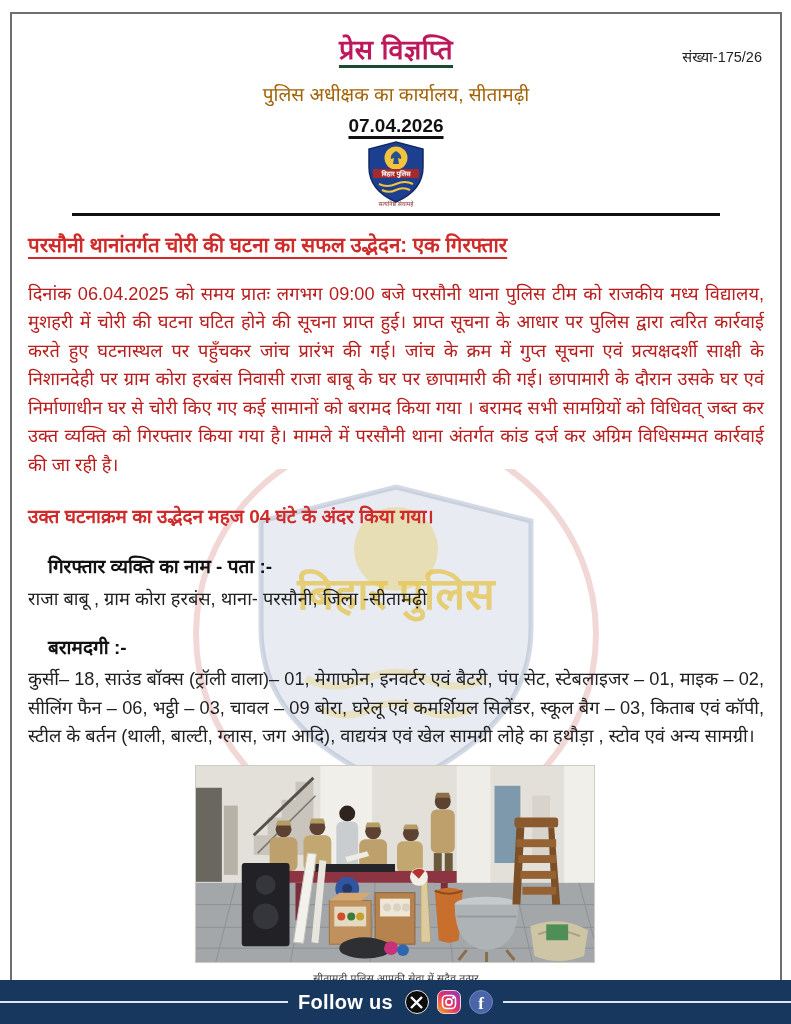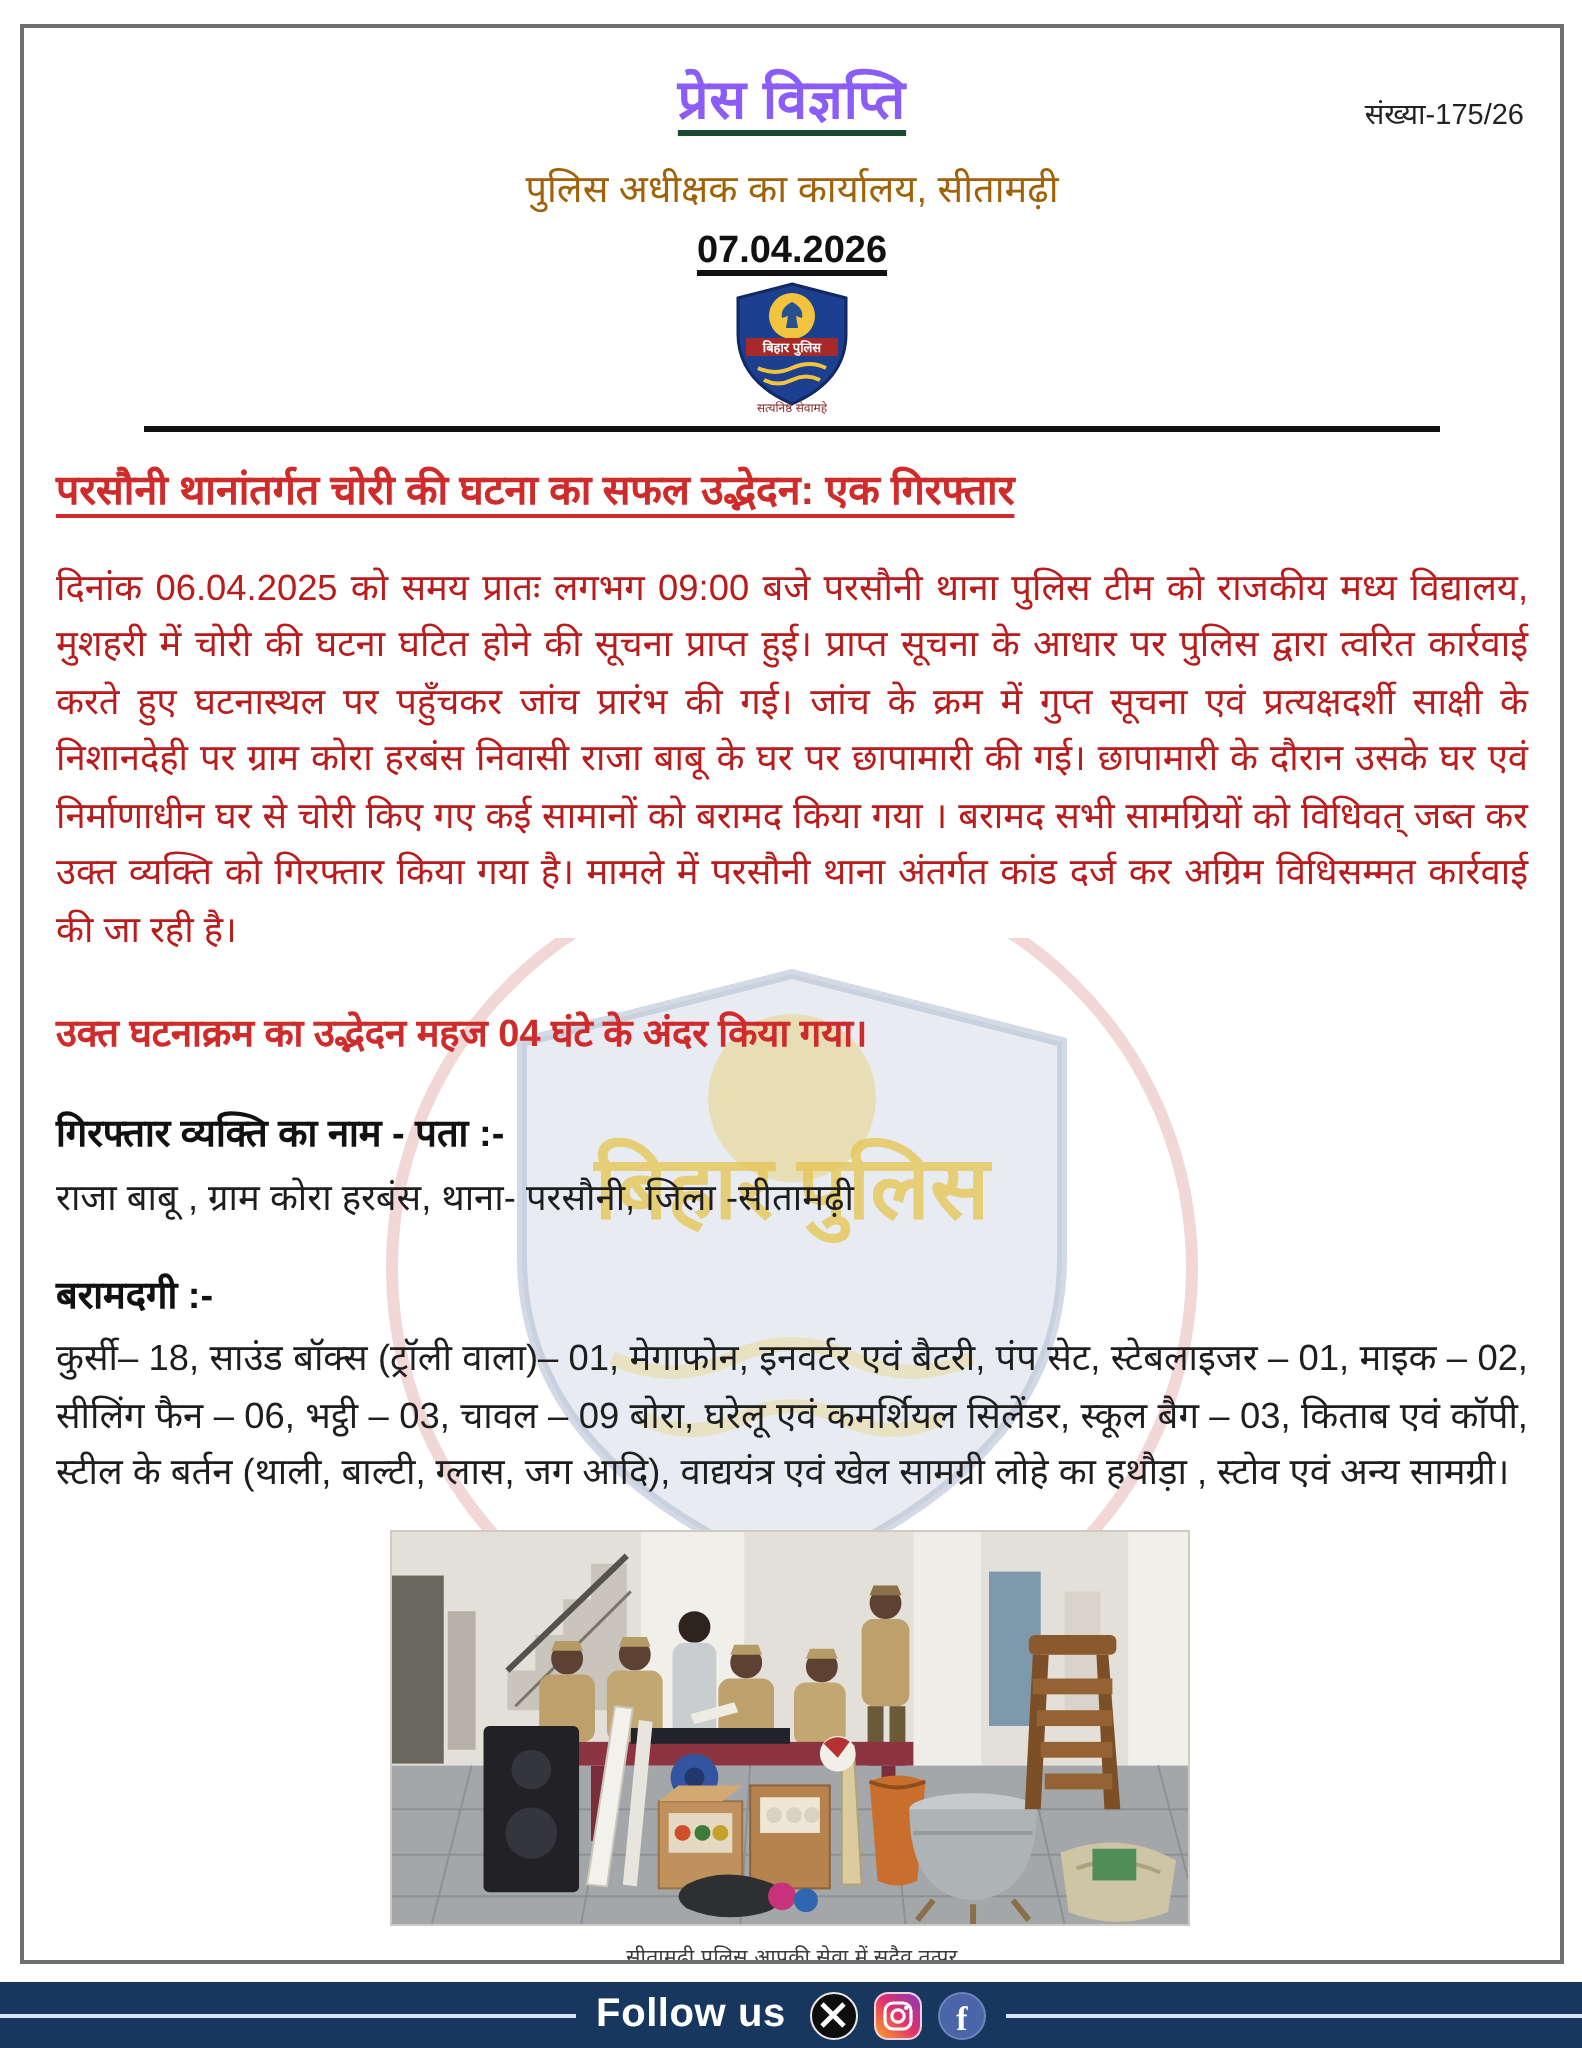--- a/index.html
+++ b/index.html
@@ -25,21 +25,21 @@
     padding:10px 16px 0 16px;
     height:100%;
   }
   .ref-number {
     position:absolute; top:32px; right:18px;
     font-size:14.5px; color:#222; font-weight:400;
   }
   .header { text-align:center; }
   .press-title {
     display:inline-block;
-    font-size:27px; font-weight:bold; color:#8b5cf6;
+    font-size:27px; font-weight:bold; color:#be185d;
     text-decoration:underline; text-decoration-thickness:3px;
     text-underline-offset:6px; text-decoration-color:#1a4a30;
     margin-top:6px; letter-spacing:0.5px;
   }
   .office-title {
     font-size:19px; font-weight:normal; color:#a16207;
     margin-top:14px;
   }
   .doc-date {
     display:inline-block;
@@ -66,21 +66,21 @@
     font-size:18.2px; line-height:28.5px;
     text-align:justify; color:#b91c1c;
     font-weight:500;
   }
   .highlight-line {
     margin-top:24px;
     font-size:19px; font-weight:bold; color:#cf2b2b;
   }
   .section-heading {
     margin-top:24px;
-    font-size:19px; font-weight:bold; color:#111;
+    font-size:19px; font-weight:bold; color:#111;margin-left:20px;
   }
   .section-detail {
     margin-top:7px;
     font-size:18.2px; color:#1e1e1e; font-weight:400;
   }
   .recovery-text {
     margin-top:5px;
     font-size:18.2px; line-height:28.5px;
     text-align:justify; color:#1e1e1e; font-weight:500;
   }
@@ -91,21 +91,21 @@
   .evidence-photo {
     width:400px; height:198px; display:block;
     border:1px solid #cfcac2;
   }
   .photo-caption {
     margin-top:8px;
     font-size:10.5px; color:#3a3a3a; text-align:center;
     letter-spacing:0.2px;
   }
   .footer-bar {
-    position:absolute; left:0; right:0; bottom:0; height:33px;
+    position:absolute; left:0; right:0; bottom:0; height:44px;
     background:#17375e;
     display:flex; align-items:center;
     z-index:2;
   }
   .footer-line { flex:1; height:2px; background:#d9e6f2; }
   .footer-content {
     display:flex; align-items:center; gap:8px;
     padding:0 10px;
   }
   .follow-label {

